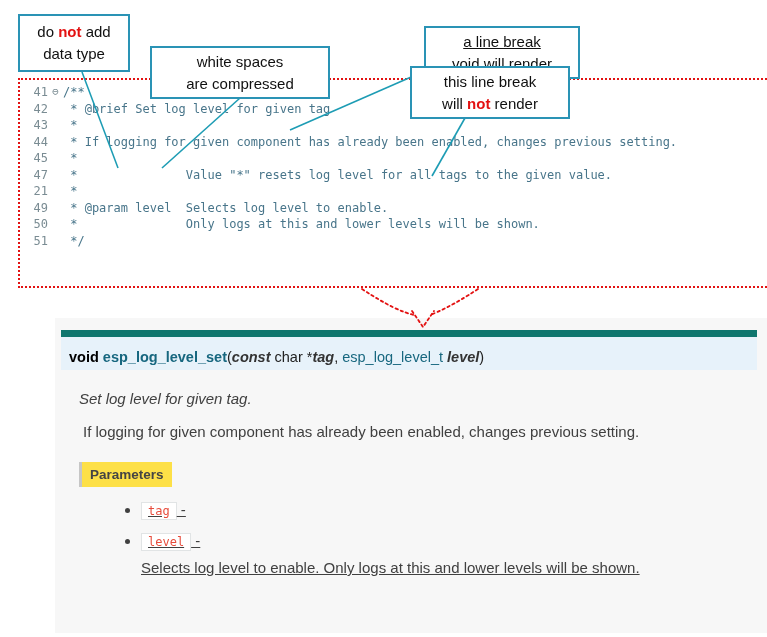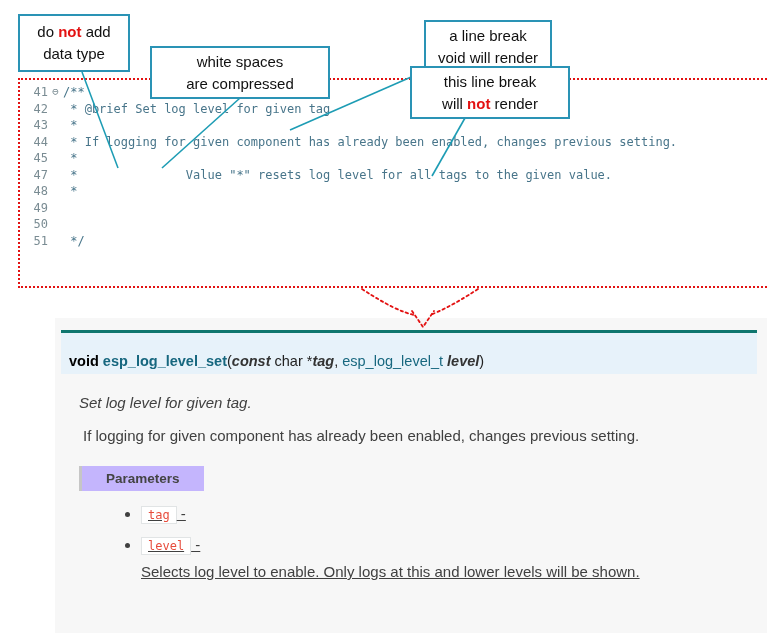--- a/index.html
+++ b/index.html
@@ -11,21 +11,21 @@
   
   .callout {
     position:absolute; z-index:6; background:#ffffff;
     border:2px solid #2a93b5; box-sizing:border-box;
     display:flex; flex-direction:column; align-items:center; justify-content:center;
     font-size:15px; color:#101010; line-height:1.45; text-align:center;
   }
   .callout .red { color:#e31212;font-weight:bold; }
   #box1 { left:18px;  top:14px; width:112px; height:58px; }
   #box2 { left:150px; top:46px; width:180px; height:53px;align-items:center; }
-  #box3 { left:424px; top:20px;  width:128px; height:53px; }
+  #box3 { left:424px; top:26px;  width:156px; height:53px;text-decoration:underline; }
   #box4 { left:410px; top:66px; width:160px; height:53px; }
 
   
   .code-box {
     position:absolute; left:18px; top:78px; width:748px; height:202px;
     border:2px dotted #e31212; background:#ffffff; z-index:1;
     padding:4px 0 0 4px;
     font-family:"DejaVu Sans Mono","Liberation Mono",monospace; font-size:12px;
   }
   .code-line { height:16.5px; line-height:16.5px; display:flex; white-space:pre; }
@@ -39,35 +39,35 @@
 
   
   .overlay { position:absolute; left:0; top:0; z-index:4; pointer-events:none; }
 
   
   .doc-panel {
     position:absolute; left:55px; top:318px; width:712px; height:315px;
     background:#f7f7f7; z-index:1; color:#404040; font-size:15px;
   }
   .sig {
-    margin:12px 10px 0 6px; background:#e7f2fa; border-top:3px solid #0f766e;
-    padding:20px 8px 5px 8px; font-size:14.5px; color:#222;
+    margin:12px 10px 0 6px; background:#e7f2fa; border-top:7px solid #0f766e;
+    padding:12px 8px 5px 8px; font-size:14.5px; color:#222;
   }
   .sg-kw    { font-weight:bold; color:#000; }
   .sg-name  { font-weight:bold; color:#17677f; }
   .sg-kwi   { font-weight:bold; font-style:italic; color:#333; }
   .sg-param { font-weight:bold; font-style:italic; color:#333; }
   .sg-type  { color:#17677f; }
   .sg-op    { color:#222; }
   .doc-p1 { margin:20px 0 0 24px;font-style:italic; }
   .doc-p2 { margin:16px 0 0 28px; }
   .params-label {
     display:inline-block; margin:22px 0 0 24px;
-    background:#c4b5fd; border-left:3px solid #c6c6c6;
-    padding:5px 24px; font-weight:bold; font-size:13.5px; color:#444;
+    background:#fde047; border-left:3px solid #c6c6c6;
+    padding:5px 8px; font-weight:bold; font-size:13.5px; color:#444;
   }
   .params-list { margin:14px 0 0 0; padding-left:86px; list-style:disc; }
   .params-list li { margin-bottom:14px;text-decoration:underline; }
   .chip {
     font-family:"DejaVu Sans Mono","Liberation Mono",monospace; font-size:12px;
     color:#e74c3c; background:#ffffff; border:1px solid #e1e4e5; padding:1px 6px;
   }
   .dash { color:#404040; }
   .pdesc { margin-top:8px; max-width:612px; line-height:1.5; }
 </style>
@@ -75,23 +75,23 @@
 <body>
 
 <div class="code-box">
   <div>
       <div class="code-line"><span class="lnum">41</span><span class="fold">⊖</span><span class="ltext"><span class="seg-comment">/**</span></span></div>
       <div class="code-line"><span class="lnum">42</span><span class="fold"></span><span class="ltext"><span class="seg-comment"> * @brief Set log level for given tag</span></span></div>
       <div class="code-line"><span class="lnum">43</span><span class="fold"></span><span class="ltext"><span class="seg-comment"> *</span></span></div>
       <div class="code-line"><span class="lnum">44</span><span class="fold"></span><span class="ltext"><span class="seg-comment"> * If logging for given component has already been enabled, changes previous setting.</span></span></div>
       <div class="code-line"><span class="lnum">45</span><span class="fold"></span><span class="ltext"><span class="seg-comment"> *</span></span></div>
       <div class="code-line"><span class="lnum">47</span><span class="fold"></span><span class="ltext"><span class="seg-comment"> *               Value "*" resets log level for all tags to the given value.</span></span></div>
-      <div class="code-line"><span class="lnum">48</span><span class="fold"></span><span class="ltext"><span class="seg-comment"> *</span></span></div>
-      <div class="code-line"><span class="lnum">49</span><span class="fold"></span></div>
-      <div class="code-line"><span class="lnum">50</span><span class="fold"></span></div>
+      <div class="code-line"><span class="lnum">21</span><span class="fold"></span><span class="ltext"><span class="seg-comment"> *</span></span></div>
+      <div class="code-line"><span class="lnum">49</span><span class="fold"></span><span class="ltext"><span class="seg-comment"> * @param level  Selects log level to enable.</span></span></div>
+      <div class="code-line"><span class="lnum">50</span><span class="fold"></span><span class="ltext"><span class="seg-comment"> *               Only logs at this and lower levels will be shown.</span></span></div>
       <div class="code-line"><span class="lnum">51</span><span class="fold"></span><span class="ltext"><span class="seg-comment"> */</span></span></div>
     </div>
 </div>
 
 <div class="doc-panel">
   <div class="sig"><span class="sg-kw">void</span><span class="sg-op"> </span><span class="sg-name">esp_log_level_set</span><span class="sg-op">(</span><span class="sg-kwi">const</span><span class="sg-op"> char *</span><span class="sg-param">tag</span><span class="sg-op">, </span><span class="sg-type">esp_log_level_t</span><span class="sg-op"> </span><span class="sg-param">level</span><span class="sg-op">)</span></div>
   <p class="doc-p1">Set log level for given tag.</p>
   <p class="doc-p2">If logging for given component has already been enabled, changes previous setting.</p>
   <div class="params-label">Parameters</div>
   <ul class="params-list">

